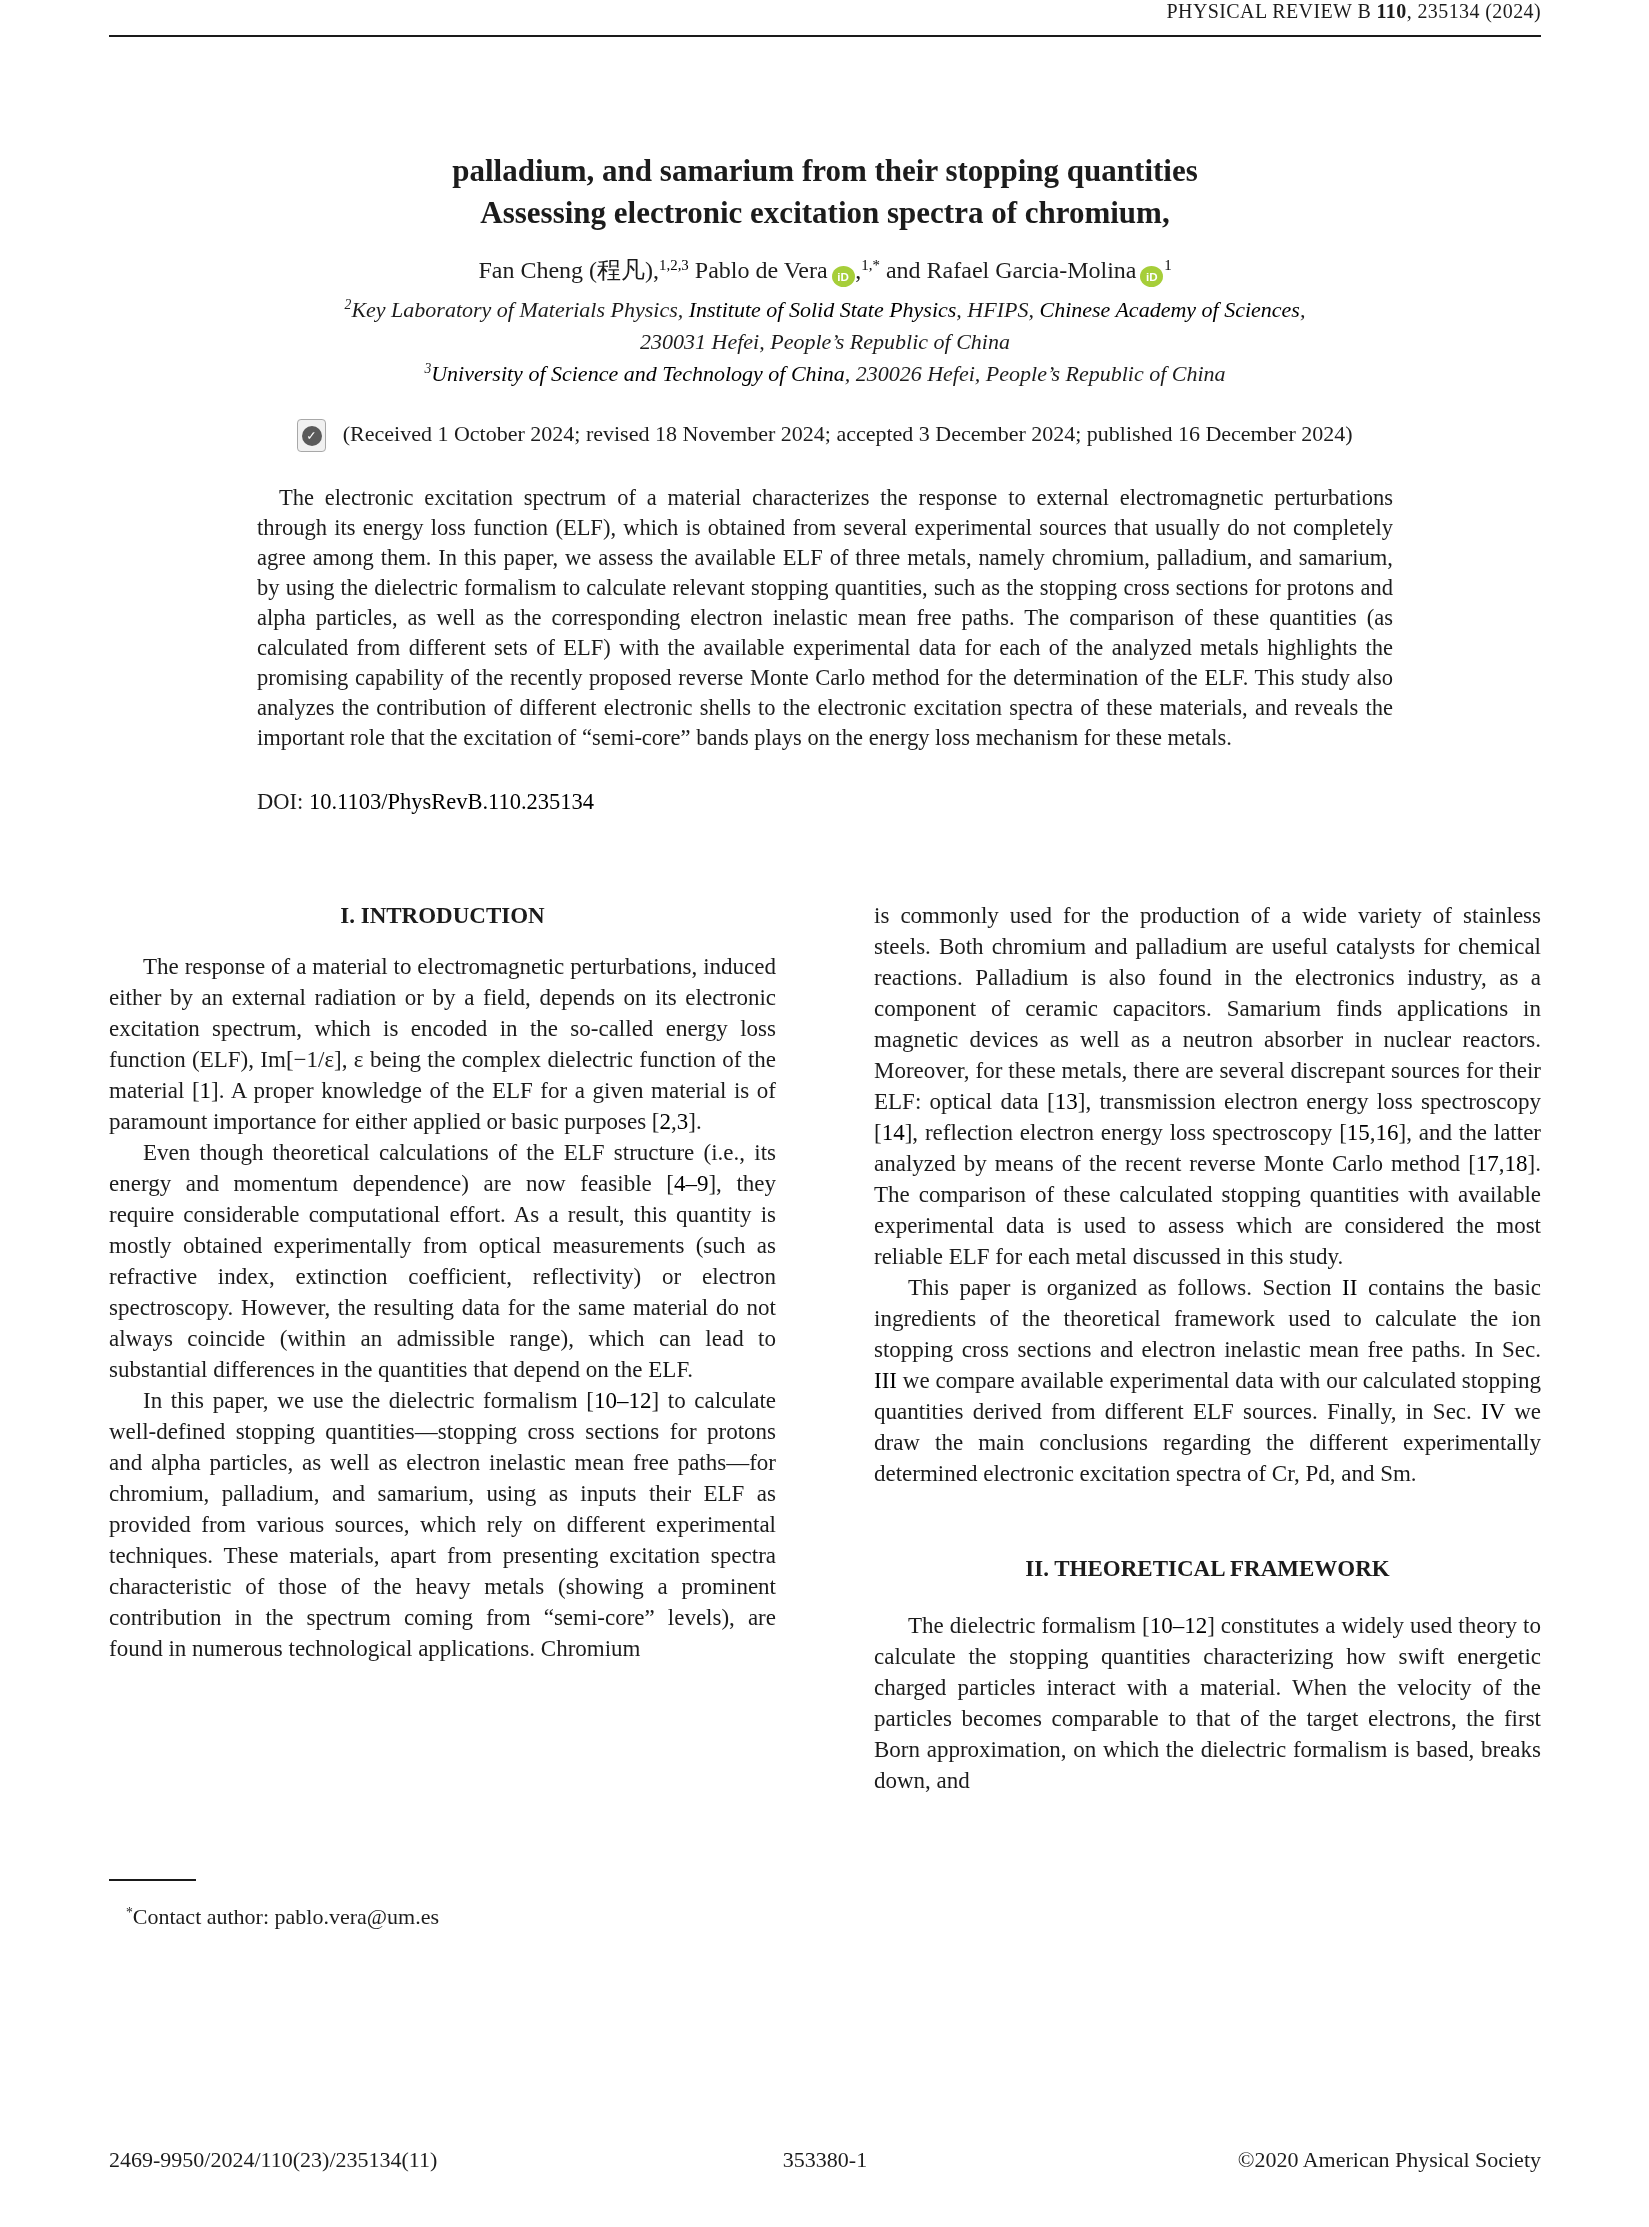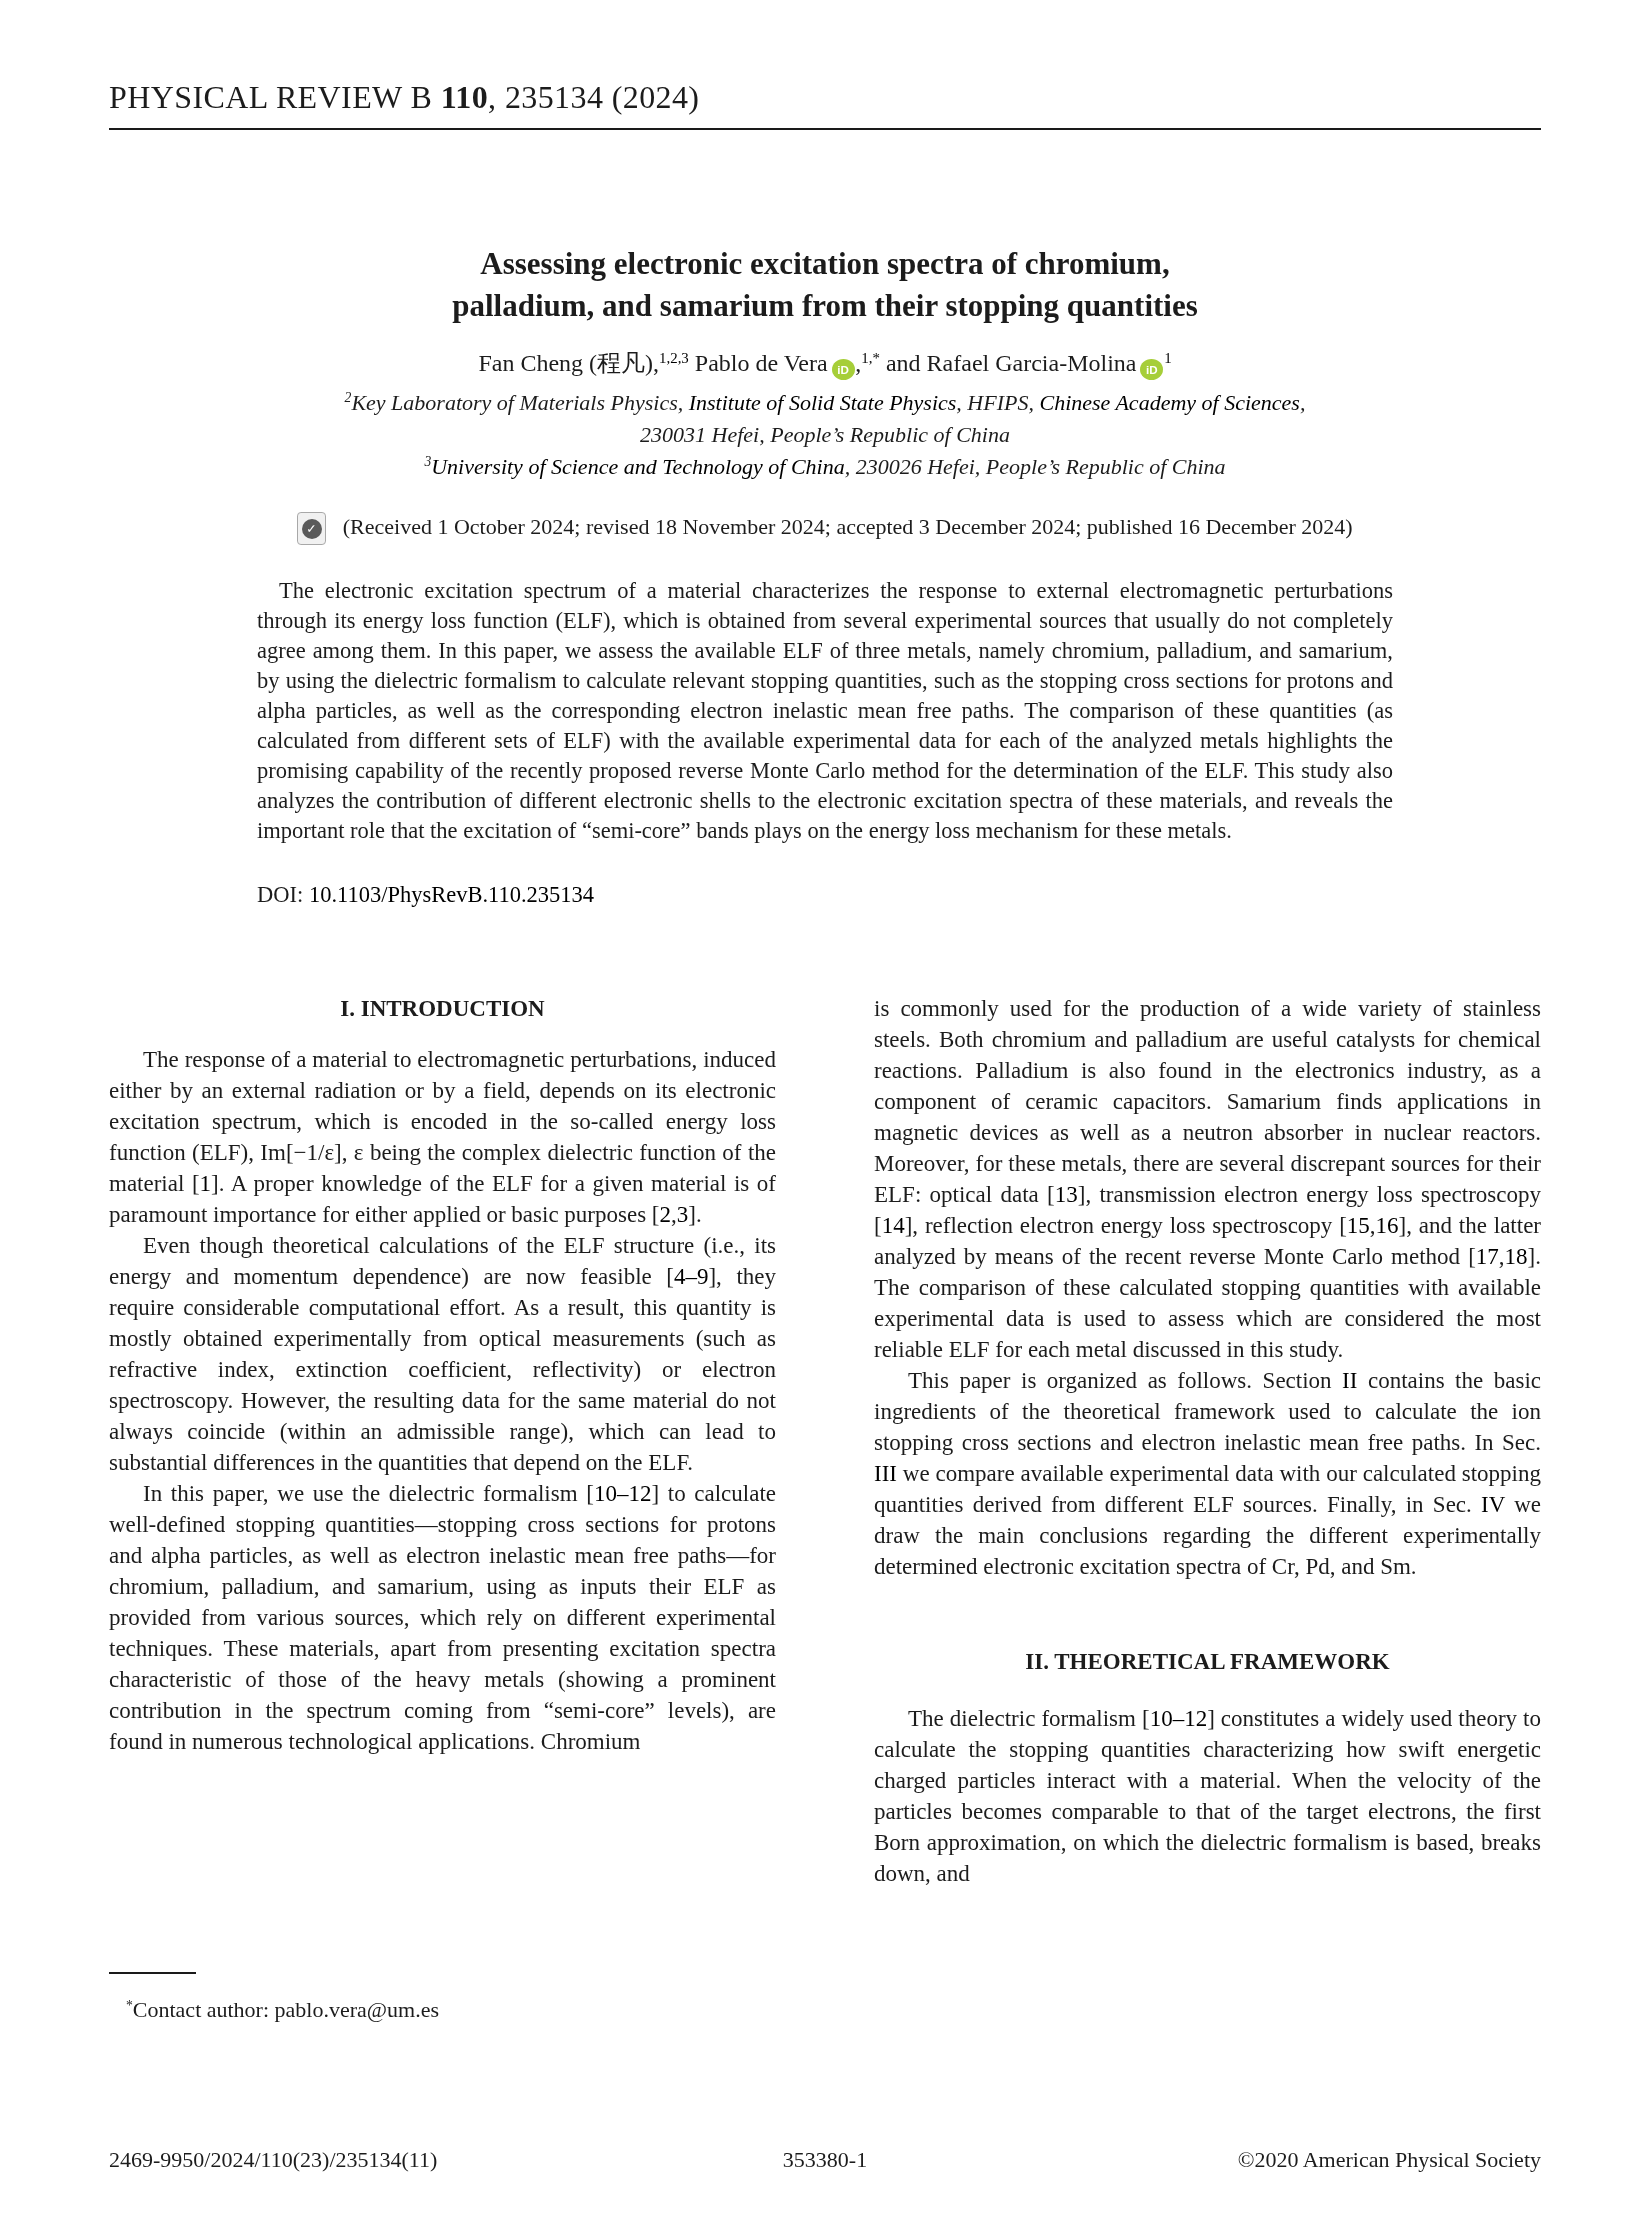--- a/index.html
+++ b/index.html
@@ -9,23 +9,22 @@
     margin:0 auto;
     background:#ffffff;
     font-family:"Liberation Serif","DejaVu Serif",serif;
     color:#1c1c1c;
     box-sizing:border-box;
     padding:0 109px;
     overflow:hidden;
   }
   
   .journal-header{
-    margin-top:79px;
-    text-align:left;
-    font-size:32px;
+    text-align:right;
+    font-size:20px;
     letter-spacing:0.4px;
   }
   .journal-header .bold{font-weight:bold;}
   .header-rule{
     border:0;border-top:2.3px solid #1a1a1a;
     margin:12.4px 0 0 0;
   }
   
   .paper-title{
     margin-top:113px;
@@ -164,22 +163,22 @@
 </style>
 </head>
 <body>
 
 <div class="page">
 
   <div class="journal-header"><span>PHYSICAL REVIEW B </span><span class="bold">110</span><span>, 235134 (2024)</span></div>
   <hr class="header-rule">
 
   <div class="paper-title">
+    <div>palladium, and samarium from their stopping quantities</div>
     <div>Assessing electronic excitation spectra of chromium,</div>
-    <div>palladium, and samarium from their stopping quantities</div>
   </div>
 
   <div class="authors"><span>Fan Cheng (程凡),</span><span class="sup lnk">1,2,3</span><span> Pablo de Vera</span><span class="orcid">iD</span><span>,</span><span class="sup lnk">1,*</span><span> and Rafael Garcia-Molina</span><span class="orcid">iD</span><span class="sup lnk">1</span></div>
 
   <div class="affiliations">
     <div><span class="sup">2</span><span>Key Laboratory of Materials Physics, </span><span class="lnk">Institute of Solid State Physics</span><span>, HFIPS, </span><span class="lnk">Chinese Academy of Sciences</span><span>,</span></div>
     <div><span>230031 Hefei, People’s Republic of China</span></div>
     <div><span class="sup">3</span><span class="lnk">University of Science and Technology of China</span><span>, 230026 Hefei, People’s Republic of China</span></div>
   </div>
 

